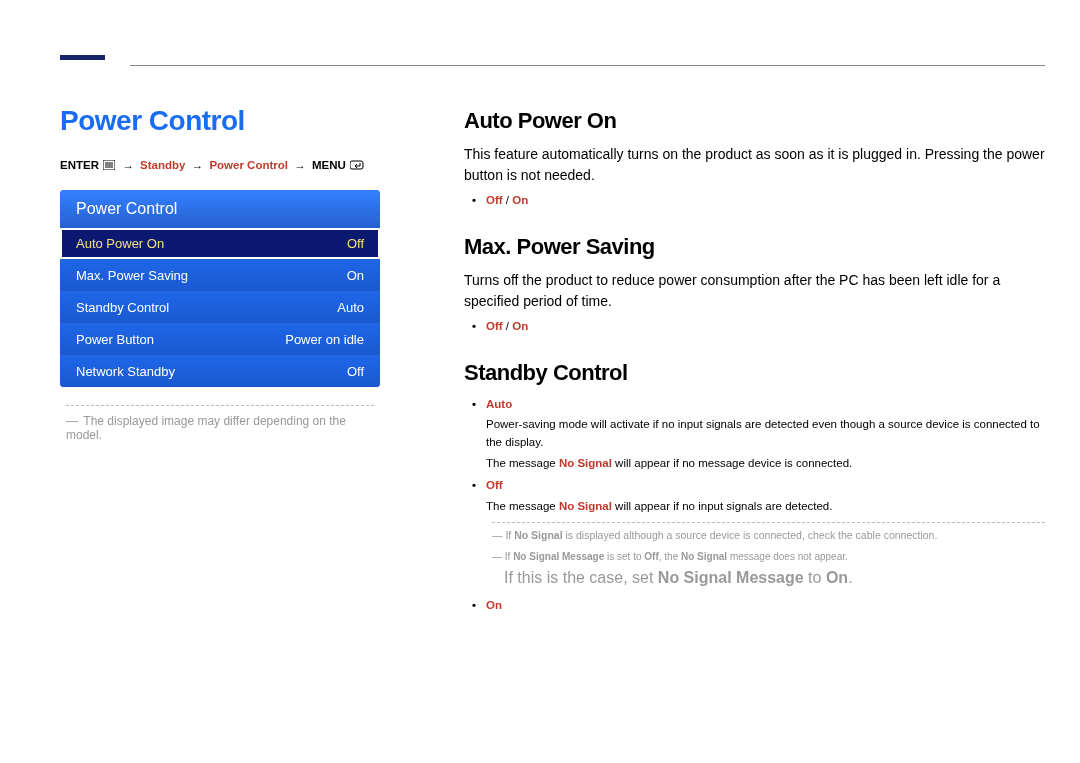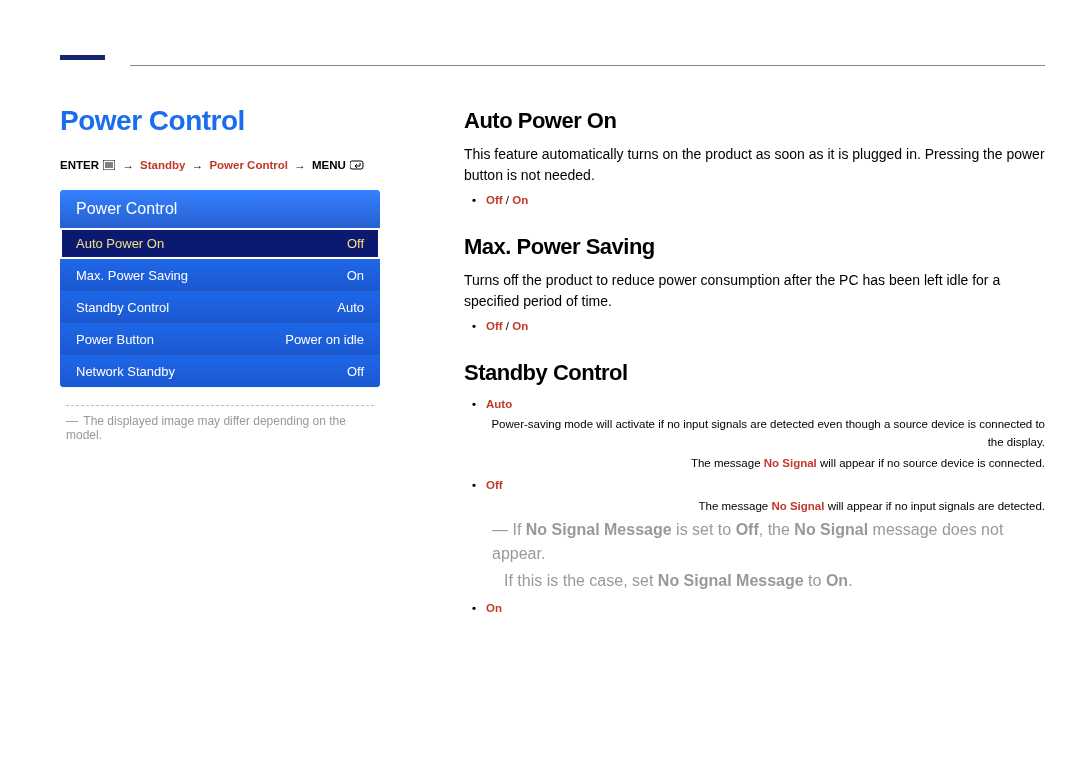--- a/index.html
+++ b/index.html
@@ -135,35 +135,34 @@
     left: -14px;
     color: #000;
     font-weight: 700;
   }
   .bold-red { color: #c0392b; font-weight: 700; }
   .bold { font-weight: 700; }
   .sub-desc {
     font-size: 11.5px;
     margin-top: 3px;
     display: block;
-    text-align: right;
   }
   .dash-note {
     font-size: 10.5px;
     color: #999;
     border-top: 1px dashed #bbb;
     margin: 6px 0 6px 6px;
     padding-top: 4px;
     padding-left: 0;
   }
   .dash-note::before {
     content: "― ";
   }
   .dash-note-nb {
-    font-size: 16px;
+    font-size: 10px;
     color: #999;
     margin: 2px 0 2px 6px;
   }
   .dash-note-nb::before {
     content: "― ";
   }
   .dash-indent {
     font-size: 16px;
     color: #999;
     margin-left: 18px;
@@ -255,28 +254,31 @@
         <span class="bold-red">On</span>
       </li>
     </ul>
 
     <h2 class="section-h mt">Standby Control</h2>
     <ul class="outer">
       <li>
         <span class="bold-red">Auto</span>
         <span class="sub-desc">Power-saving mode will activate if no input signals are detected even though a source device is connected to the display.</span>
         <span class="sub-desc">
-          <span>The message </span><span class="bold-red">No Signal</span><span> will appear if no source device is connected.</span>
+          <span>The message </span><span class="bold-red">No Signal</span><span> will appear if no message device is connected.</span>
         </span>
       </li>
       <li>
         <span class="bold-red">Off</span>
         <span class="sub-desc">
           <span>The message </span><span class="bold-red">No Signal</span><span> will appear if no input signals are detected.</span>
         </span>
+        <div class="dash-note">
+          <span>If </span><span class="bold">No Signal</span><span> is displayed although a source device is connected, check the cable connection.</span>
+        </div>
         <div class="dash-note-nb">
           <span>If </span><span class="bold">No Signal Message</span><span> is set to </span><span class="bold">Off</span><span>, the </span><span class="bold">No Signal</span><span> message does not appear.</span>
         </div>
         <div class="dash-indent">
           <span>If this is the case, set </span><span class="bold">No Signal Message</span><span> to </span><span class="bold">On</span><span>.</span>
         </div>
       </li>
       <li>
         <span class="bold-red">On</span>
       </li>

